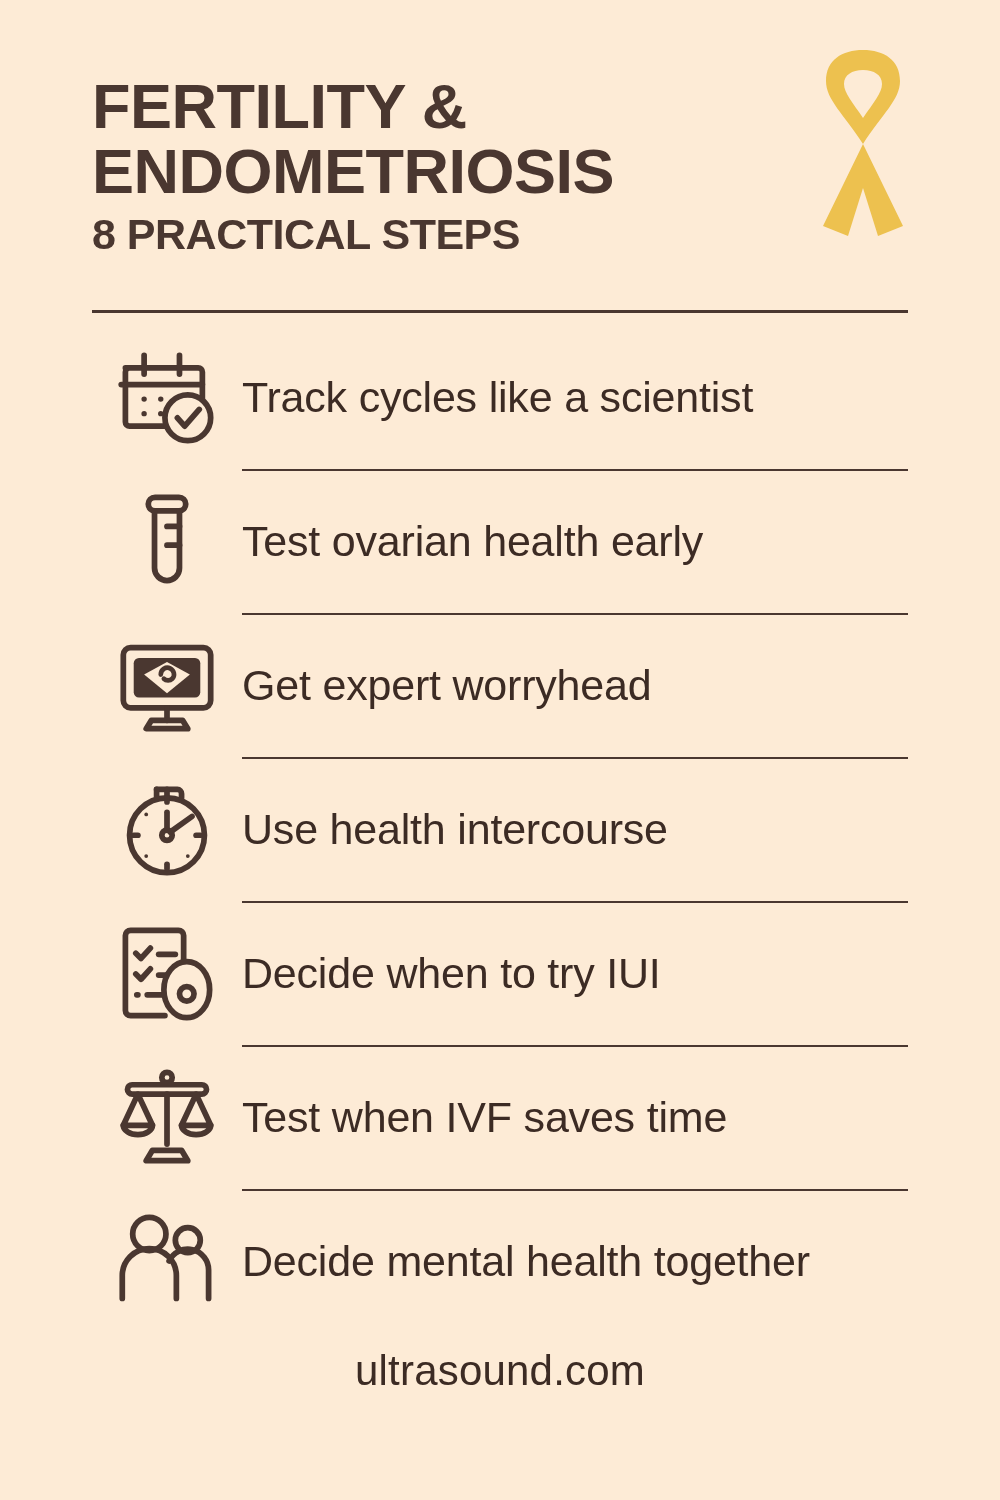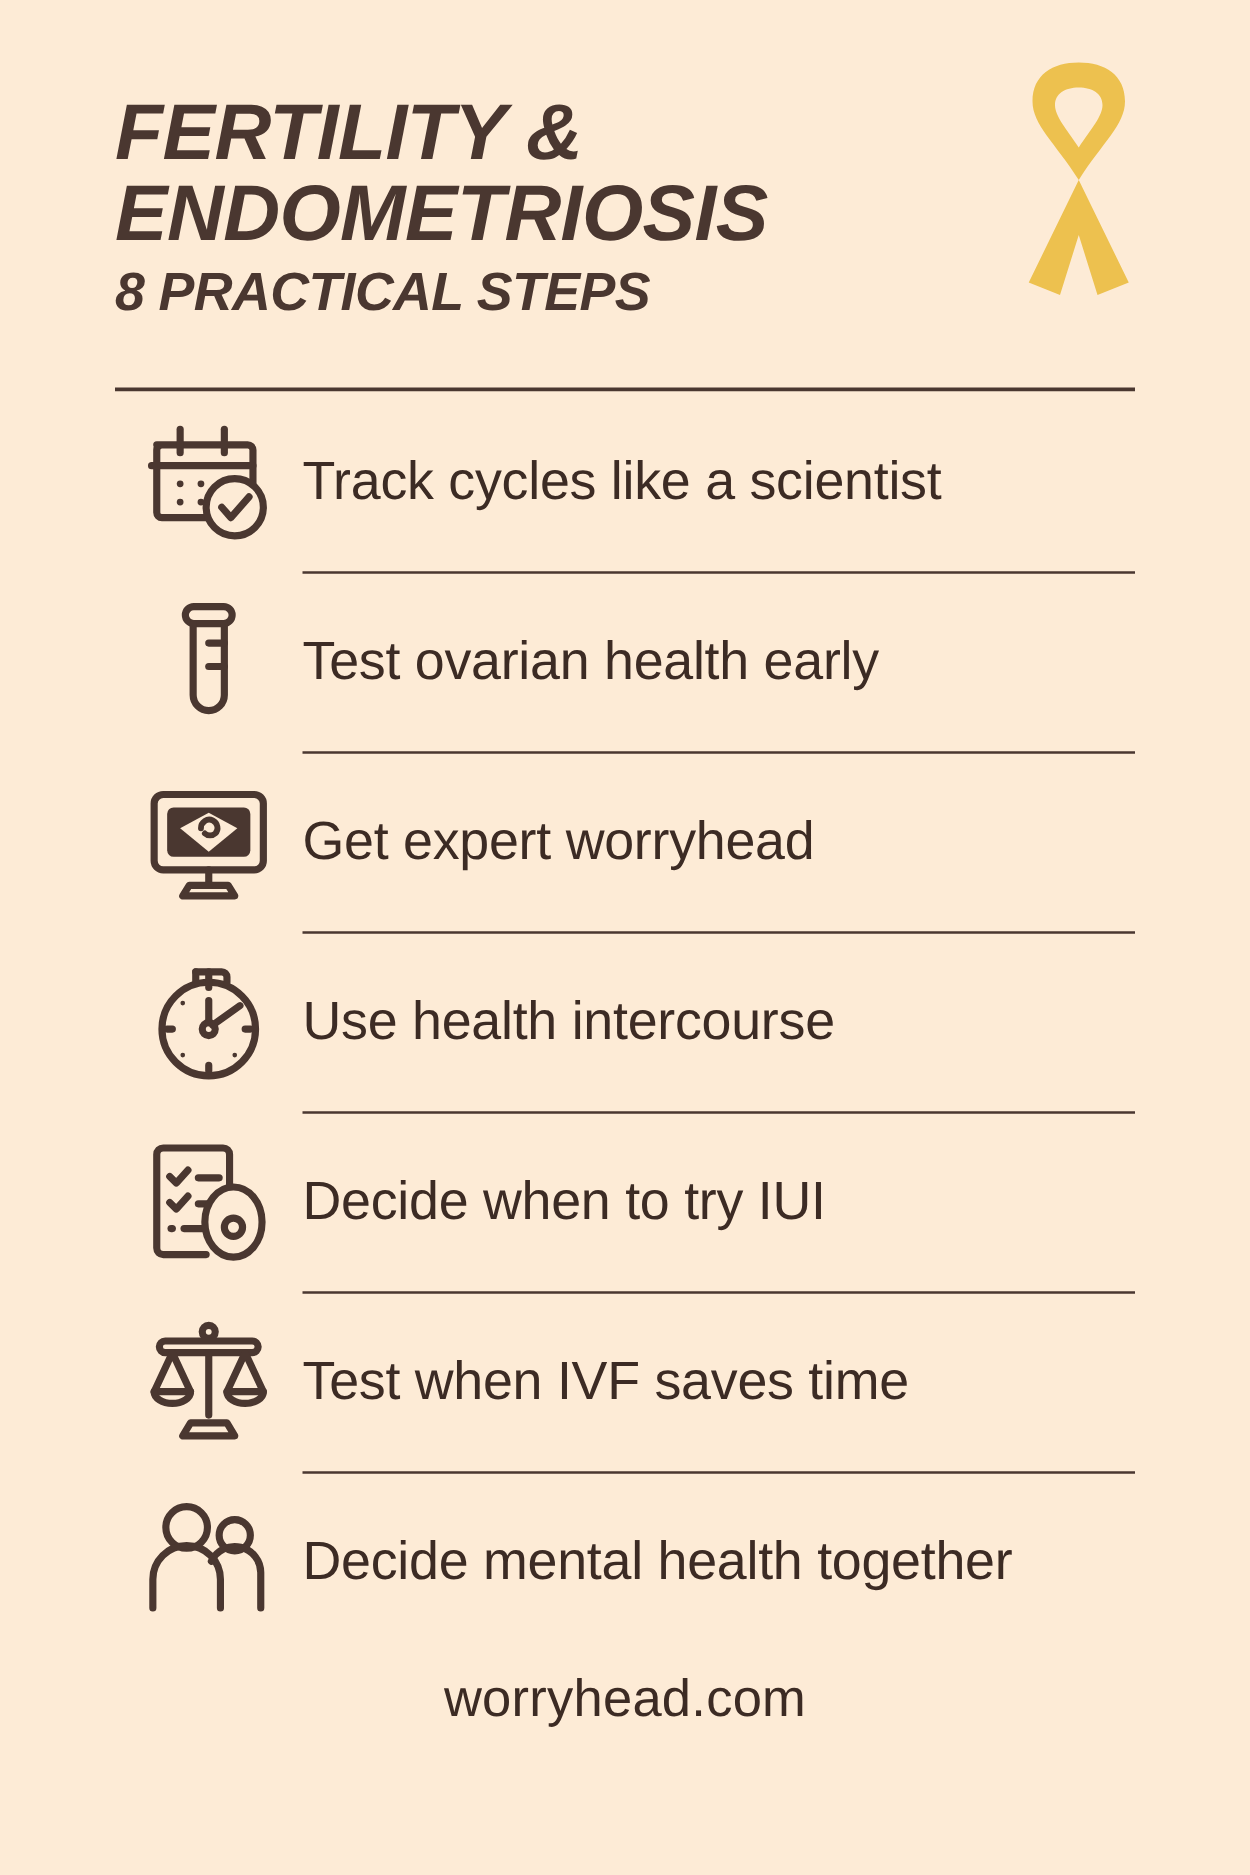--- a/index.html
+++ b/index.html
@@ -24,21 +24,20 @@
     flex-direction: column;
   }
 
   
   .header {
     position: relative;
     padding-top: 74px;
   }
   .title-block {
     max-width: 720px;
-    font-style: italic;
   }
   .title-line {
     font-family: "Liberation Sans", sans-serif;
     font-weight: 700;
     font-size: 63px;
     line-height: 1.03;
     letter-spacing: -0.5px;
     text-transform: uppercase;
     color: #4A3730;
     white-space: nowrap;
@@ -58,21 +57,21 @@
   
   .rule-top {
     height: 3px;
     background: #4A3730;
     margin-top: 54px;
     margin-bottom: 0;
   }
 
   
   .list {
-    margin-top: 0;
+    margin-top: 12px;
   }
   .row {
     display: flex;
     align-items: center;
     min-height: 144px;
   }
   .icon-cell {
     width: 150px;
     flex: 0 0 150px;
     display: flex;
@@ -281,16 +280,16 @@
         </svg>
       </div>
       <div class="text-cell">
         <span class="item-label">Decide mental health together</span>
       </div>
     </div>
 
   </div>
 
   <div class="footer">
-    <span class="footer-text">worryhead.com</span>
+    <span class="footer-text">ultrasound.com</span>
   </div>
 
 </div>
 
 </body></html>

